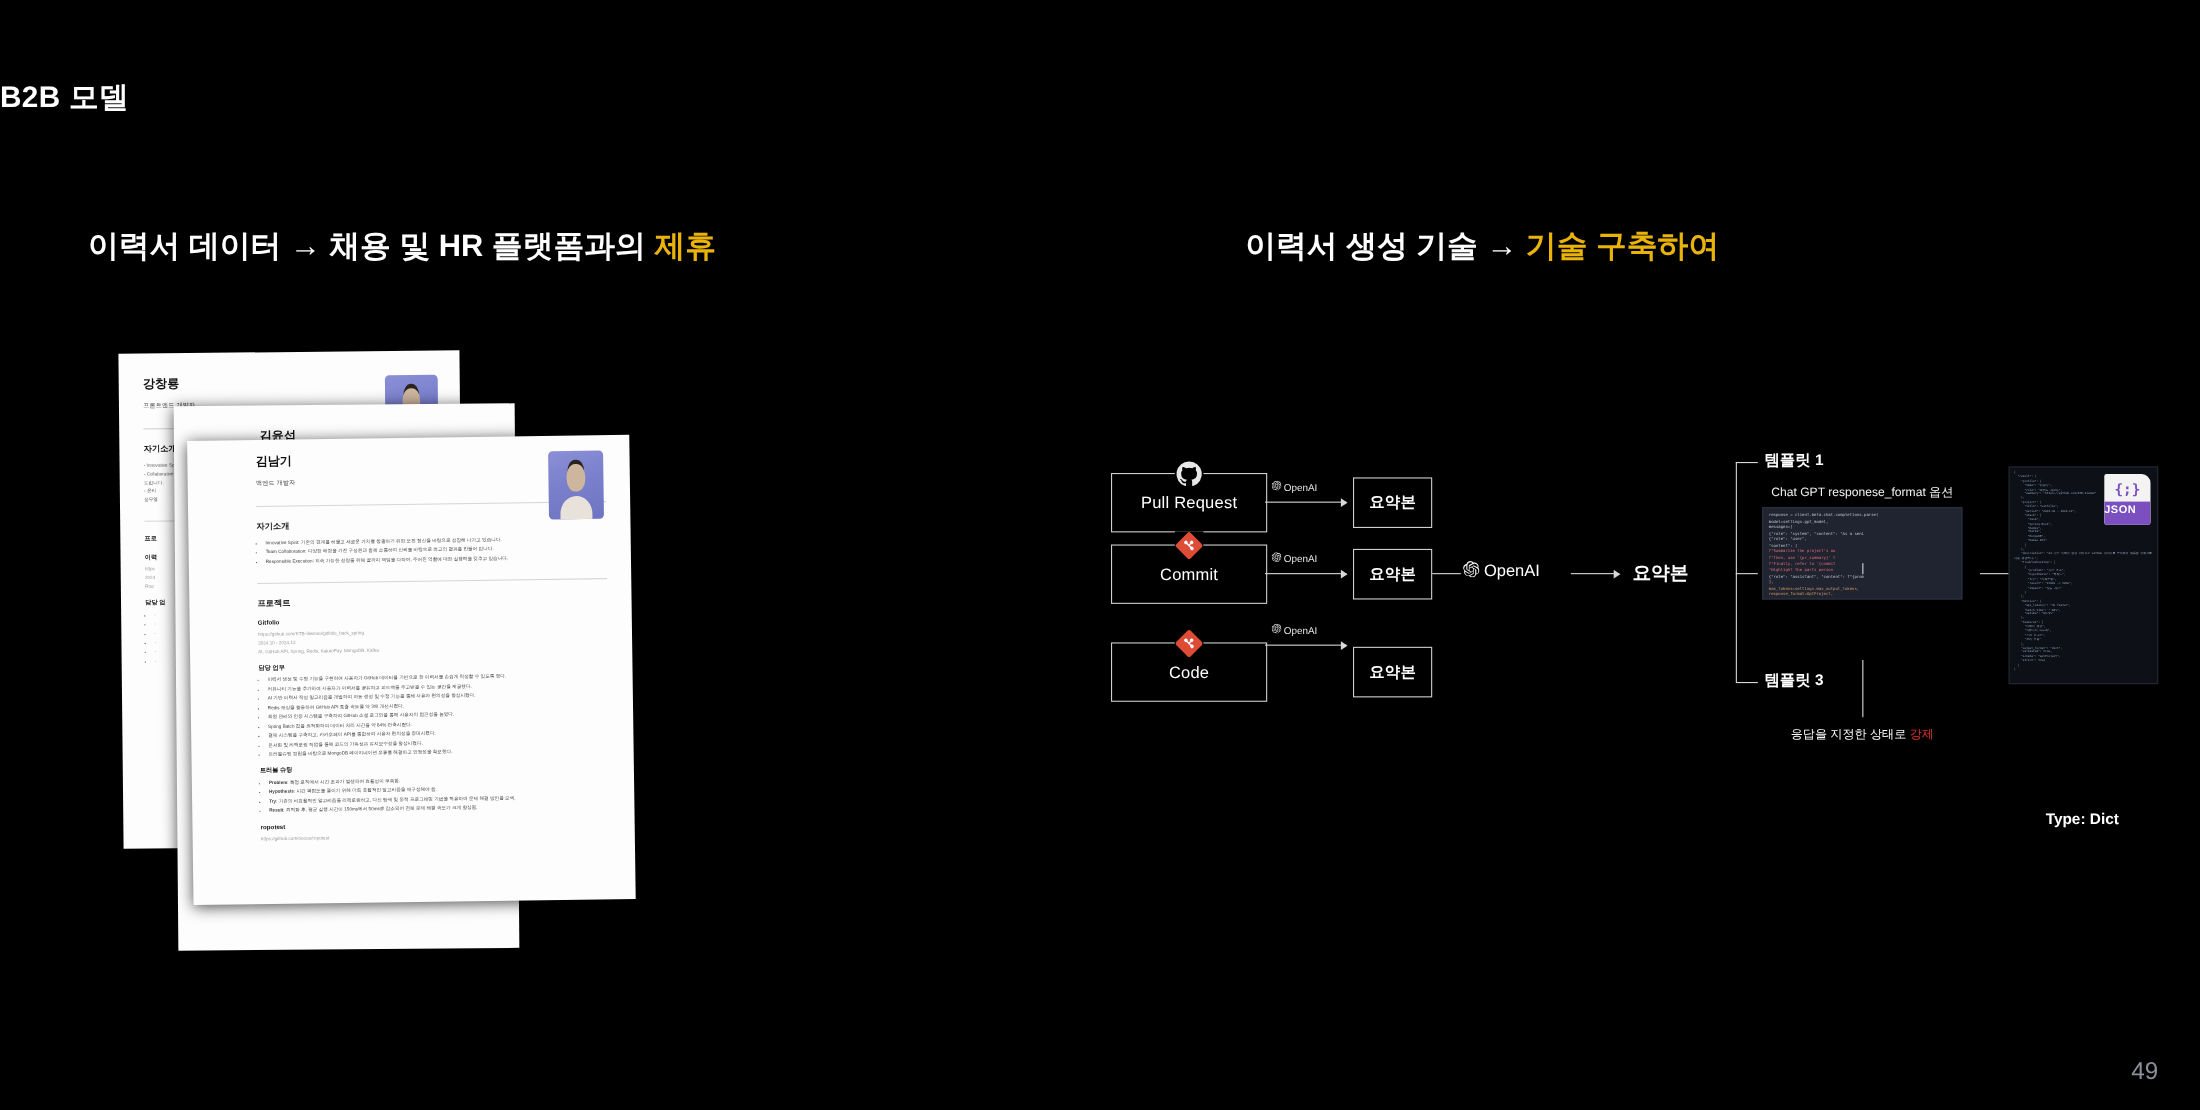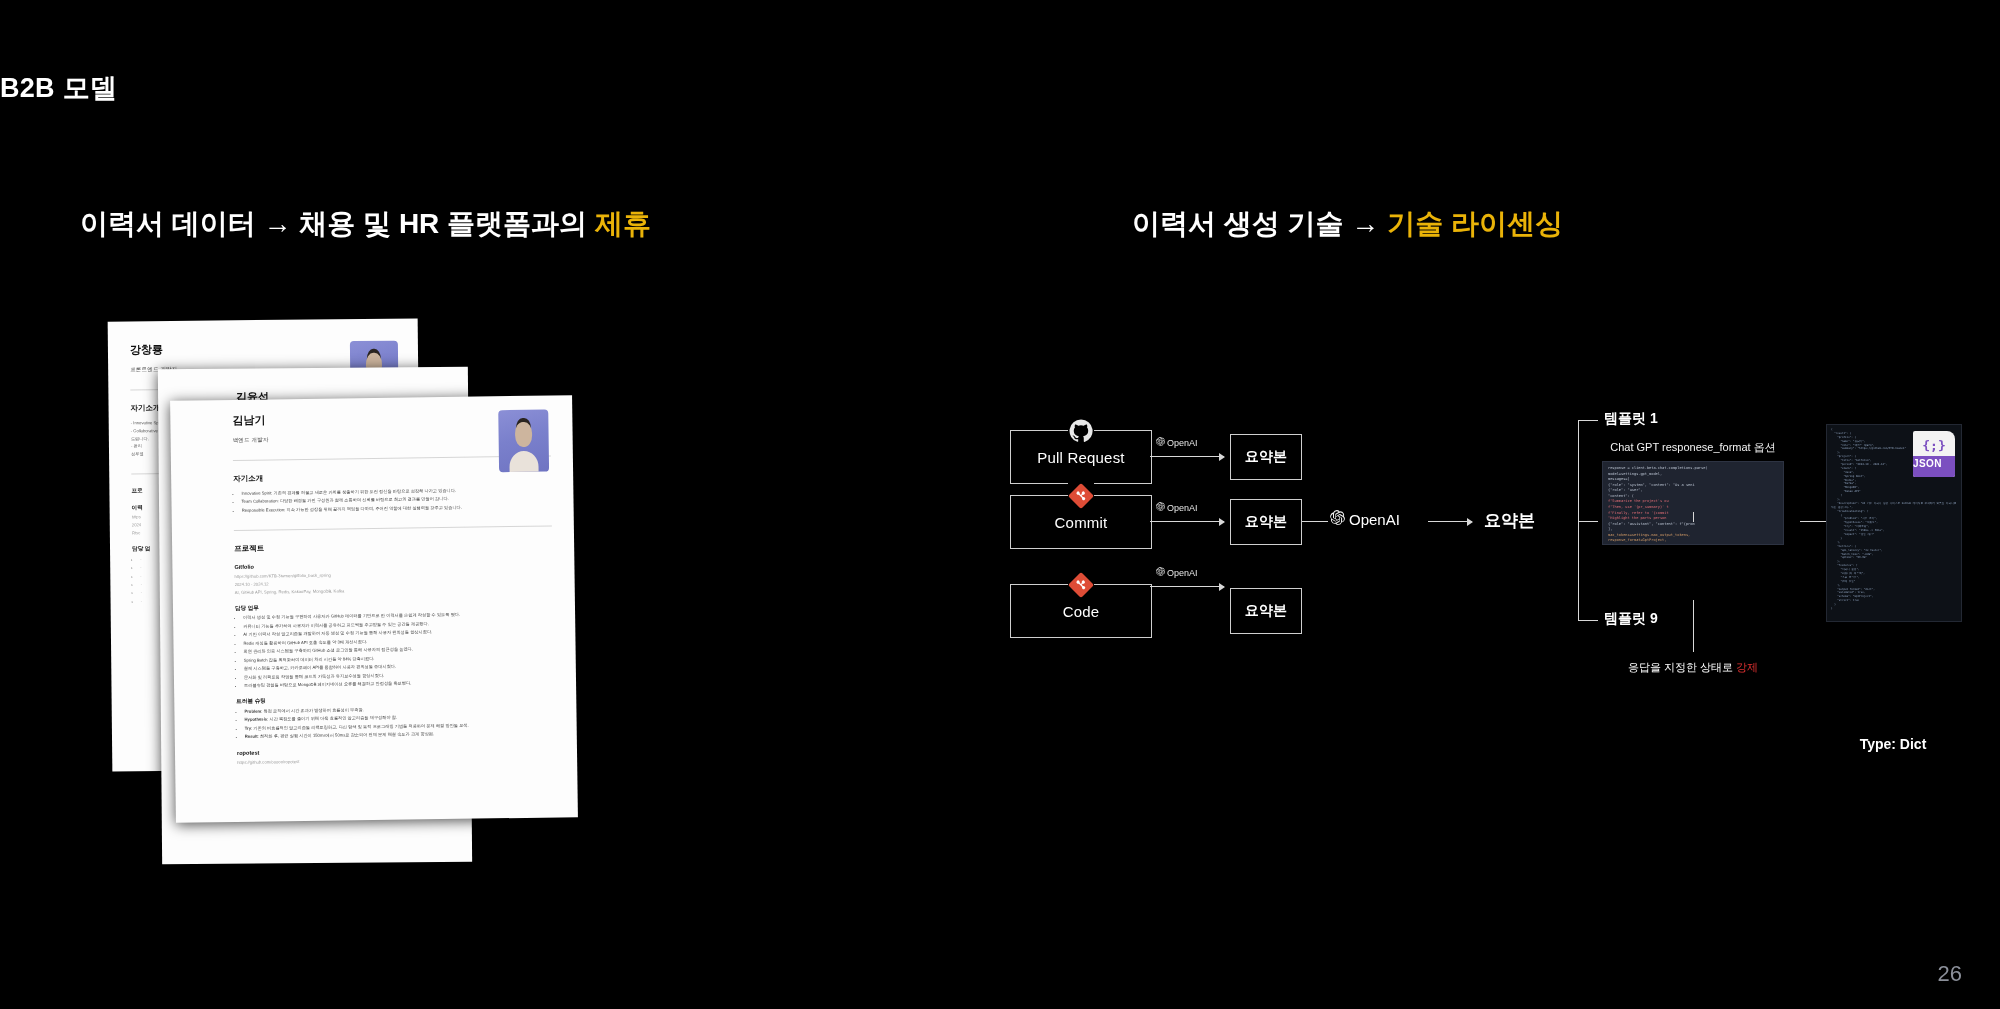--- a/index.html
+++ b/index.html
@@ -277,21 +277,21 @@
 <body>
 
 <div class="slide">
 
   <div class="slide-title">B2B 모델</div>
 
   <div class="heading heading-left">
     <span>이력서 데이터 → 채용 및 HR 플랫폼과의 </span><span class="accent">제휴</span>
   </div>
   <div class="heading heading-right">
-    <span>이력서 생성 기술 → </span><span class="accent">기술 라이센싱</span>
+    <span>이력서 생성 기술 → </span><span class="accent">기술 구축하여</span>
   </div>
 
   <div class="resume-stack">
 
     <div class="resume resume-a">
       <div class="r-pad">
         <div class="r-name">강창룡</div>
         <div class="r-role">프론트엔드 개발자</div>
         <hr class="r-rule">
         <div class="r-h2">자기소개</div>
@@ -484,21 +484,21 @@
     <div class="arrow-h" style="left:428px; top:91px; width:44px;"></div>
     <div class="sum-big" style="left:484px; top:79px;">요약본</div>
 
     <div class="bracket" style="left:578px; top:-10px; height:200px;"></div>
     <div class="tick" style="left:578px; top:-10px;"></div>
     <div class="tick" style="left:578px; top:91px;"></div>
     <div class="tick" style="left:578px; top:190px;"></div>
 
     <div class="tmpl" style="left:604px; top:-20px;">템플릿 1</div>
     <div class="tmpl" style="left:604px; top:81px;">템플릿 2</div>
-    <div class="tmpl" style="left:604px; top:180px;">템플릿 9</div>
+    <div class="tmpl" style="left:604px; top:180px;">템플릿 3</div>
 
     <div class="arrow-plain" style="left:676px; top:91px; width:22px;"></div>
     <div class="openai-mid" style="left:700px; top:80px;">
       <span>
         <svg viewBox="0 0 24 24" width="15" height="15">
             <path fill="#f0f0f0" d="M22.3 10a5.9 5.9 0 0 0-.5-4.9 6 6 0 0 0-6.4-2.9A6 6 0 0 0 10.9 0 6 6 0 0 0 5.2 4.1a5.9 5.9 0 0 0-4 2.9 6 6 0 0 0 .7 7 5.9 5.9 0 0 0 .5 4.9 6 6 0 0 0 6.4 2.9 5.9 5.9 0 0 0 4.5 2 6 6 0 0 0 5.7-4.2 5.9 5.9 0 0 0 4-2.9 6 6 0 0 0-.7-6.8zm-9 12.6a4.5 4.5 0 0 1-2.9-1l.1-.1 4.8-2.8a.8.8 0 0 0 .4-.7v-6.8l2 1.2v5.6a4.5 4.5 0 0 1-4.4 4.6zM3.7 18.5a4.4 4.4 0 0 1-.5-3l.1.1 4.8 2.8a.8.8 0 0 0 .8 0l5.9-3.4v2.3l-5 2.9a4.5 4.5 0 0 1-6.1-1.7zM2.5 8.4a4.5 4.5 0 0 1 2.3-2v5.7a.8.8 0 0 0 .4.7l5.9 3.4-2 1.2-4.9-2.8a4.5 4.5 0 0 1-1.7-6.2zm16.6 3.9L13.2 8.9l2-1.1 4.9 2.8a4.5 4.5 0 0 1-.7 8.1v-5.7a.8.8 0 0 0-.4-.7zm2-3-.1-.1-4.8-2.8a.8.8 0 0 0-.8 0L9.5 9.8V7.5l5-2.9a4.5 4.5 0 0 1 6.6 4.7zM8.4 13.4l-2-1.2V6.6a4.5 4.5 0 0 1 7.4-3.5l-.1.1-4.8 2.8a.8.8 0 0 0-.4.7zm1.1-2.4L12 9.5l2.6 1.5v3L12 15.5 9.5 14z"></path>
           </svg>
       </span>
       <span>OpenAI</span>
     </div>
@@ -579,14 +579,14 @@
     "strict": true
   }
 }</div>
     <div class="json-badge">
       <div class="glyph">{;}</div>
       <div class="word">JSON</div>
     </div>
   </div>
   <div class="json-type">Type: Dict</div>
 
-  <div class="page-num">26</div>
+  <div class="page-num">49</div>
 </div>
 
 </body></html>

